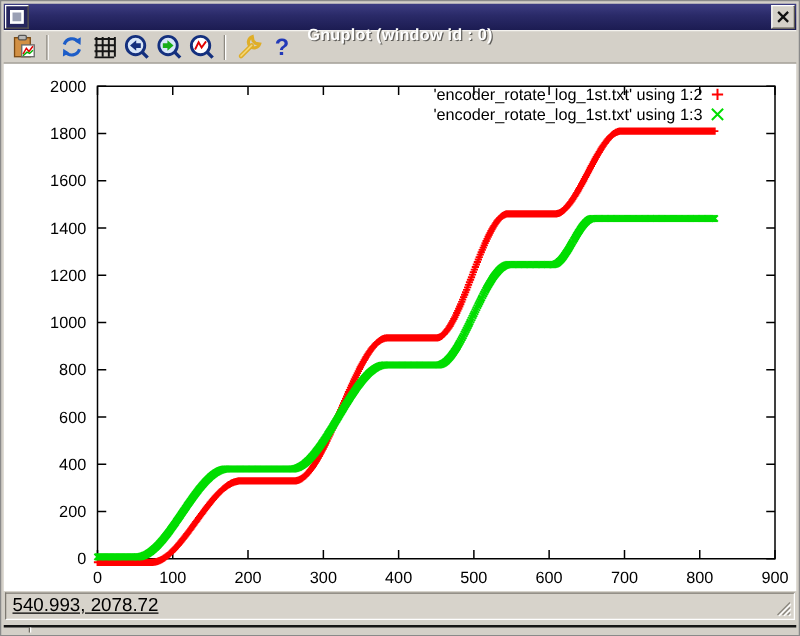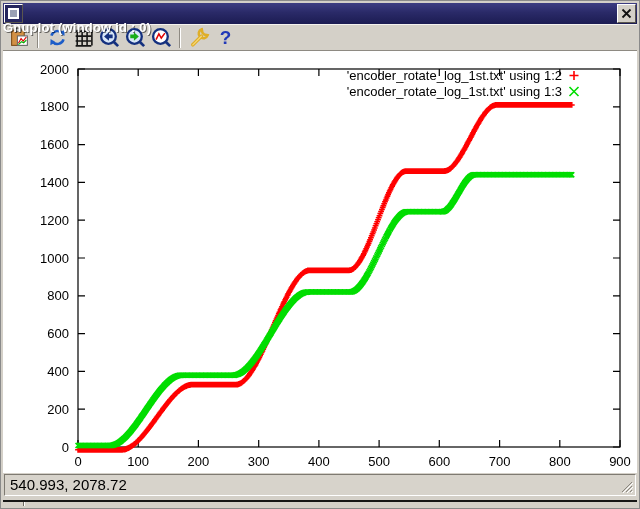--- a/index.html
+++ b/index.html
@@ -14,21 +14,21 @@
     overflow:hidden;
   }
   
   .titlebar{
     height:21px;
     background:linear-gradient(180deg,#3d3d82 0%,#2a2a68 45%,#1c1c52 100%);
     position:relative;
     display:flex;align-items:center;
   }
   .titlebar .title{
-    position:absolute;left:0;right:0;text-align:left;
+    position:absolute;left:0;right:0;text-align:center;
     color:#ffffff;font-size:13px;font-weight:bold;
     letter-spacing:.2px;line-height:21px;
     text-shadow:1px 1px 0 rgba(0,0,0,.55);
     pointer-events:none;
     margin-top:28px;
   }
   .tb-btn{
     width:19px;height:19px;margin:1px;
     background:#d4d0c8;
     border:1px solid;
@@ -51,21 +51,21 @@
     width:24px;height:24px;border:1px solid transparent;background:transparent;
     display:flex;align-items:center;justify-content:center;padding:0;
   }
   .tsep{width:2px;height:20px;margin:0 4px;
     border-left:1px solid #8e8a82;border-right:1px solid #ffffff;}
   
   .canvas{height:422px;background:#ffffff;position:relative;}
   .canvas svg{display:block;}
   .tk{font-family:"Liberation Sans",sans-serif;font-size:13px;fill:#000000;}
   
-  .statusbar{height:24px;background:#d4d0c8;padding:1px;position:relative;}
+  .statusbar{height:24px;background:#d4d0c8;padding:1px;position:relative;text-decoration:underline;}
   .status-field{
     height:100%;
     border:1px solid;
     border-color:#7e7a72 #ffffff #ffffff #7e7a72;
     background:#d7d3cb;
     font-size:15px;color:#000;
     line-height:20px;padding-left:5px;
     position:relative;
   }
   .grip{position:absolute;right:2px;bottom:2px;width:14px;height:14px;}

